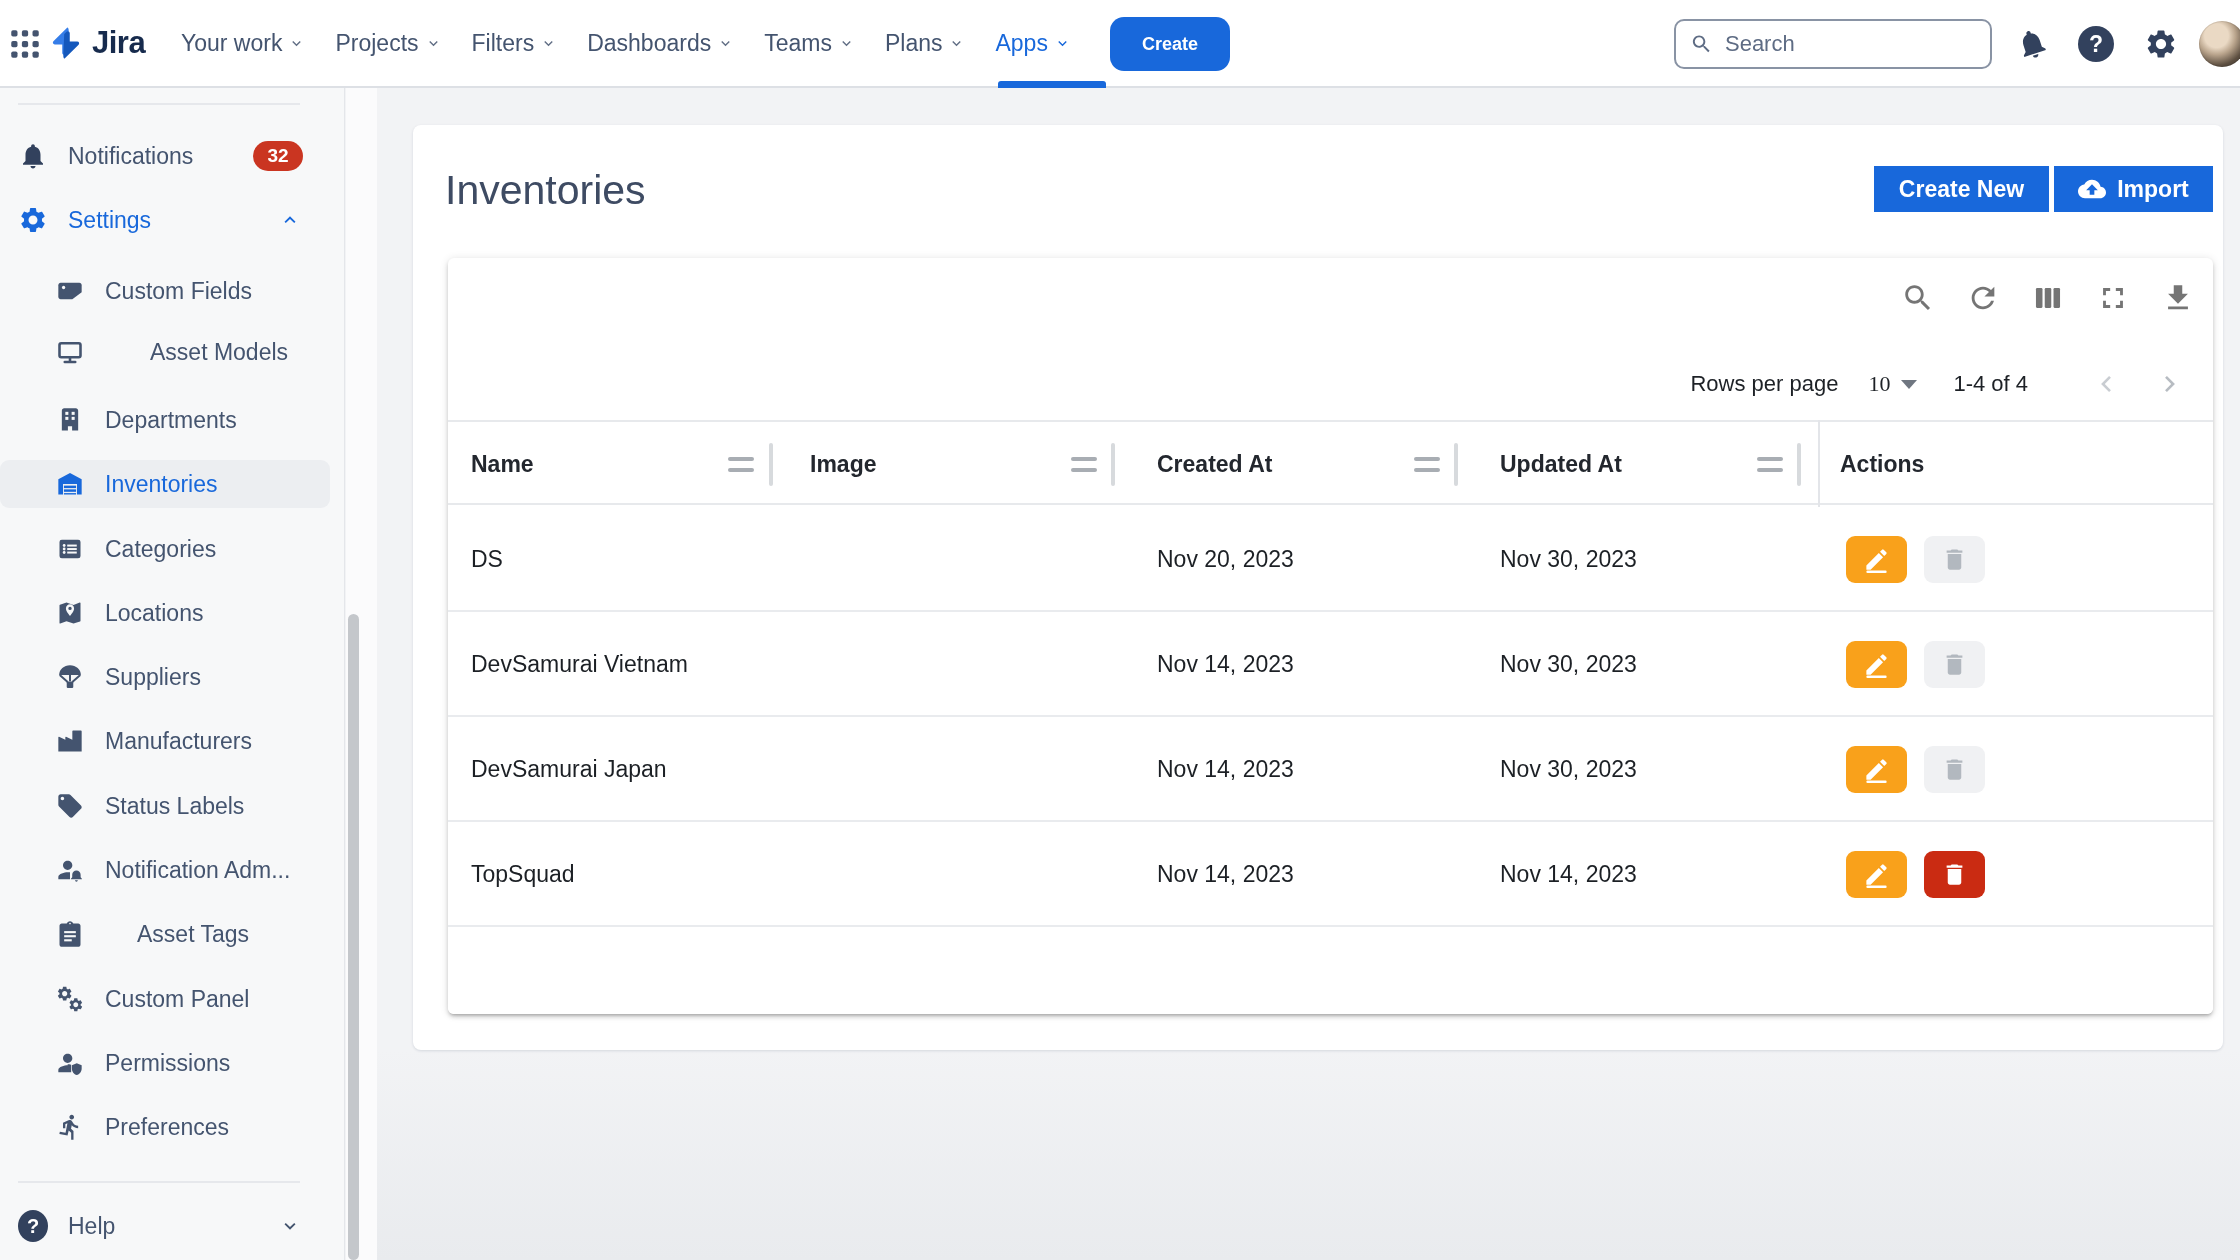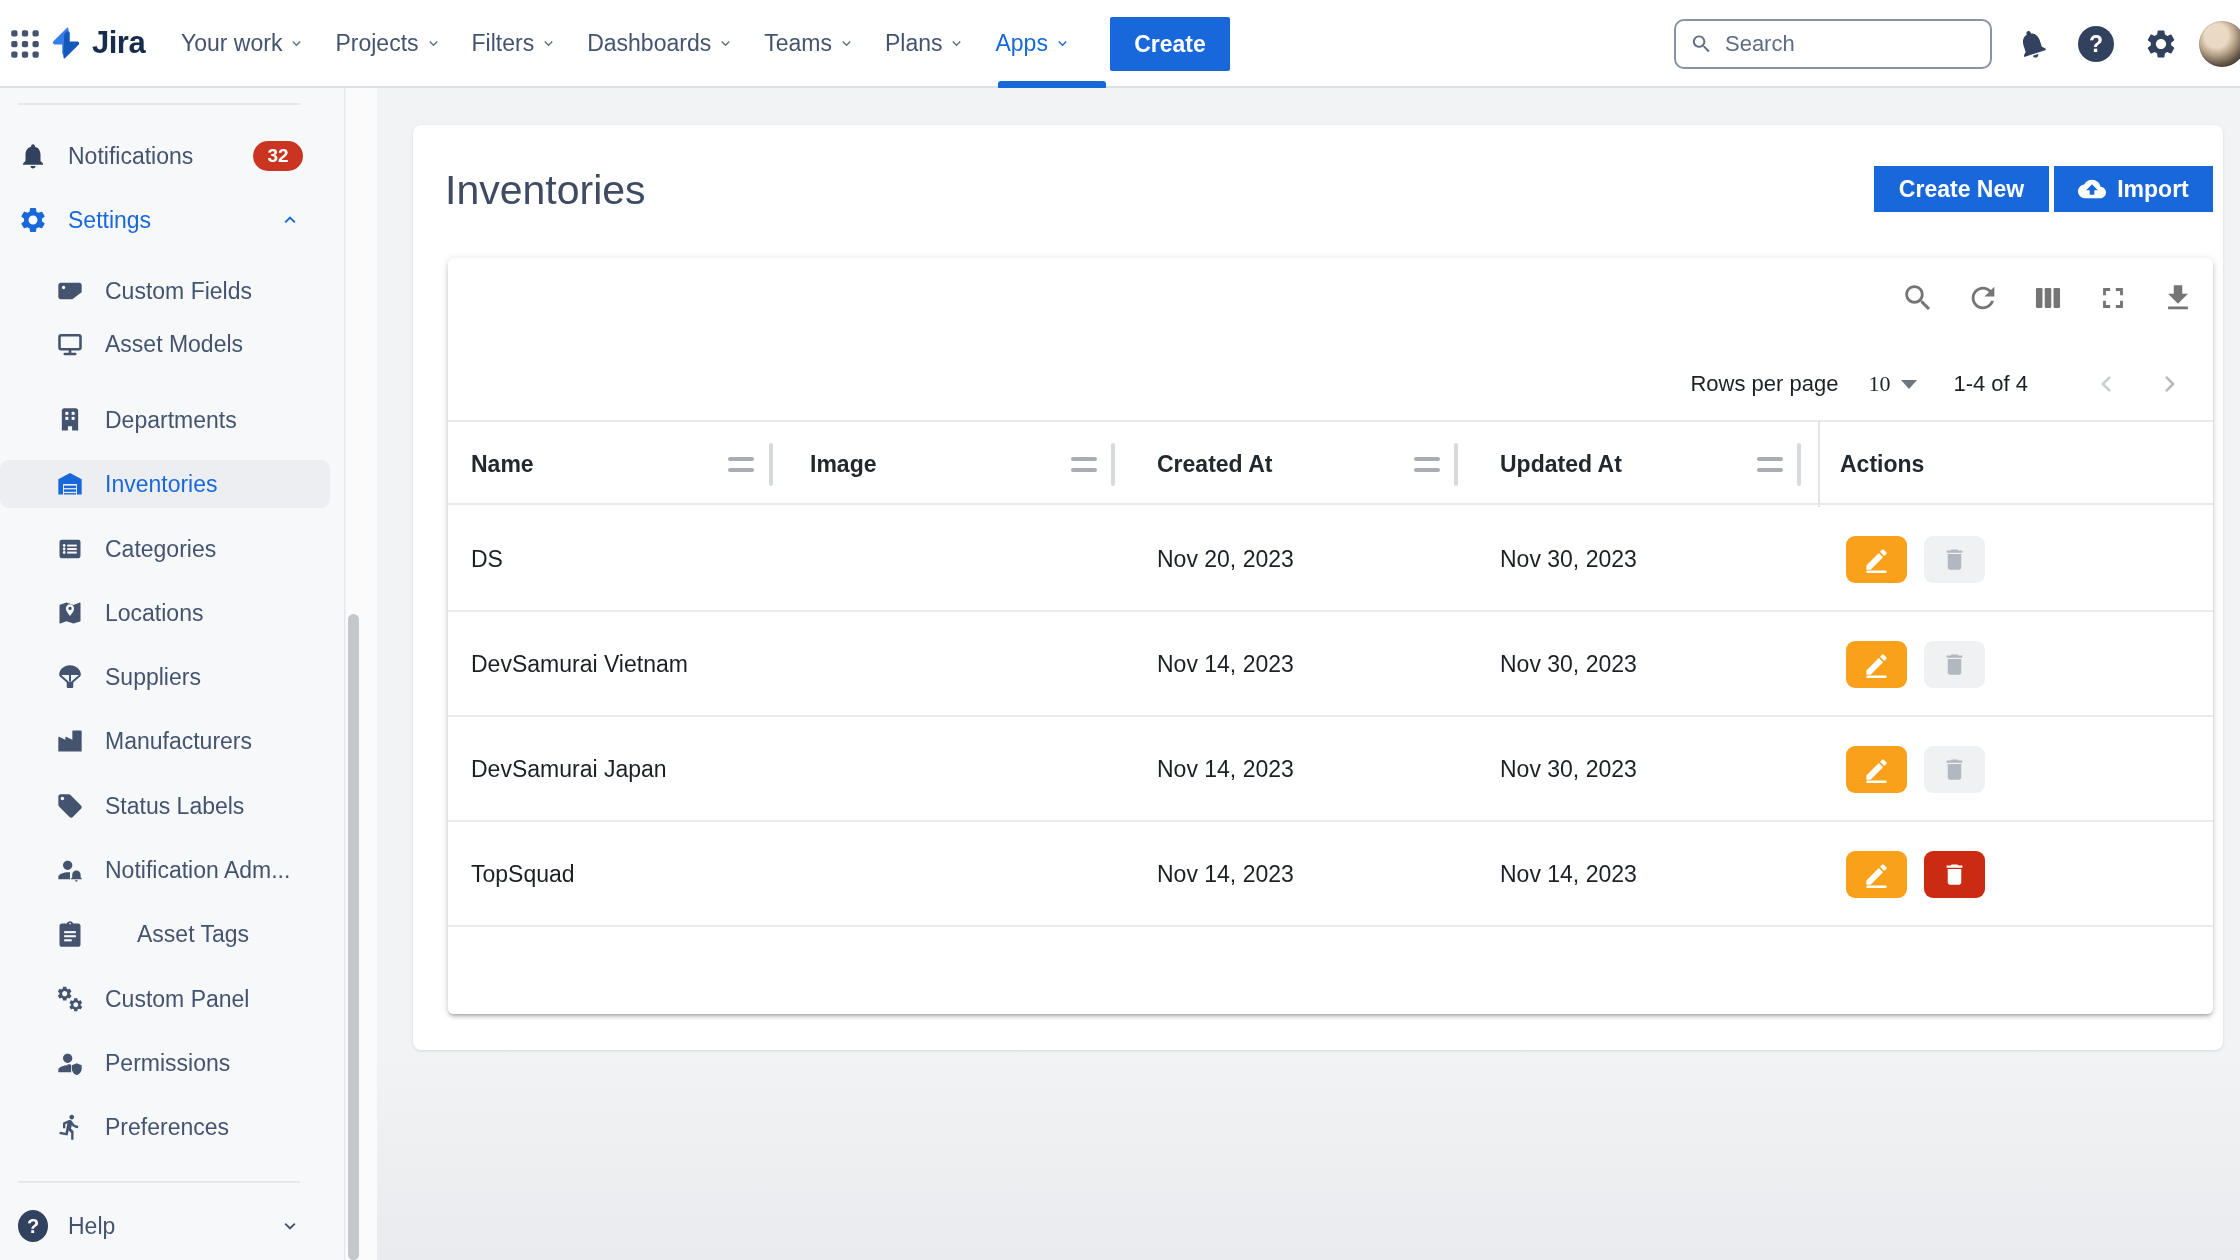--- a/index.html
+++ b/index.html
@@ -13,21 +13,21 @@
   .appswitcher{position:absolute;left:10px;top:29px;width:30px;height:30px;border:none;background:none;cursor:pointer;padding:0;}
   .logo{position:absolute;left:48px;top:25px;display:flex;align-items:center;gap:8px;cursor:pointer;}
   .logo-text{font-size:31px;font-weight:600;color:#172b4d;letter-spacing:-0.5px;}
   .mainnav{position:absolute;left:181px;top:0;height:86px;display:flex;align-items:center;gap:30px;}
   .nav-item{display:flex;align-items:center;gap:6px;font-size:23px;font-weight:500;color:#44546f;cursor:pointer;white-space:nowrap;}
   .nav-item svg{fill:#626f86;}
   .nav-item.active{color:#1868db;}
   .nav-item.active svg{fill:#1868db;}
   .apps-underline{position:absolute;left:998px;bottom:-2px;width:108px;height:7px;background:#1868db;border-radius:3px 3px 0 0;}
   .create-btn{position:absolute;left:1110px;top:17px;width:120px;height:54px;background:#1868db;color:#fff;
-              font-size:23px;font-weight:600;border:none;border-radius:2px;cursor:pointer;font-family:inherit;}
+              font-size:18px;font-weight:600;border:none;border-radius:14px;cursor:pointer;font-family:inherit;}
   .searchbox{position:absolute;left:1674px;top:19px;width:318px;height:50px;border:2px solid #8993a4;border-radius:10px;
              display:flex;align-items:center;padding:0 14px;gap:10px;background:#fff;}
   .searchbox input{border:none;outline:none;font-size:22px;color:#44546f;width:100%;font-family:inherit;background:transparent;}
   .searchbox input::placeholder{color:#5e6c84;opacity:1;}
   .top-icon{position:absolute;top:0;height:88px;display:flex;align-items:center;justify-content:center;background:none;border:none;cursor:pointer;padding:0;}
   .help-circle{width:36px;height:36px;border-radius:50%;background:#32415d;color:#fff;font-size:23px;font-weight:700;
                display:flex;align-items:center;justify-content:center;}
   .avatar{position:absolute;left:2199px;top:21px;width:46px;height:46px;border-radius:50%;border:none;cursor:pointer;padding:0;
           background:radial-gradient(circle at 38% 32%,#ead9c4 0 28%,#b9a48c 45%,#5d4f41 70%,#2f2a24);box-shadow:0 0 0 1px rgba(0,0,0,.08) inset;}
 
@@ -217,21 +217,21 @@
 
     <div class="srow lvl1" style="top:179px;">
       <span class="sicon">
           <svg width="28" height="28" viewBox="0 0 24 24" fill="#44546f">
             <path d="M20 5H4c-1.1 0-2 .9-2 2v10c0 1.1.9 2 2 2h10l8-6V7c0-1.1-.9-2-2-2z"></path>
             <circle cx="6.5" cy="9" r="1.4" fill="#f7f8f9"></circle>
           </svg>
         </span>
       <span class="slabel">Custom Fields</span>
     </div>
-    <div class="srow lvl1" style="top:232px;">
+    <div class="srow lvl1" style="top:240px;gap:45px;">
       <span class="sicon">
           <svg width="28" height="28" viewBox="0 0 24 24" fill="none" stroke="#44546f" stroke-width="2.2">
             <rect x="3" y="4.5" width="18" height="12" rx="1.5"></rect>
             <path d="M12 16.5v3.2M7.5 20.5h9" stroke-linecap="round"></path>
           </svg>
         </span>
       <span class="slabel">Asset Models</span>
     </div>
     <div class="srow lvl1" style="top:308px;">
       <span class="sicon">

